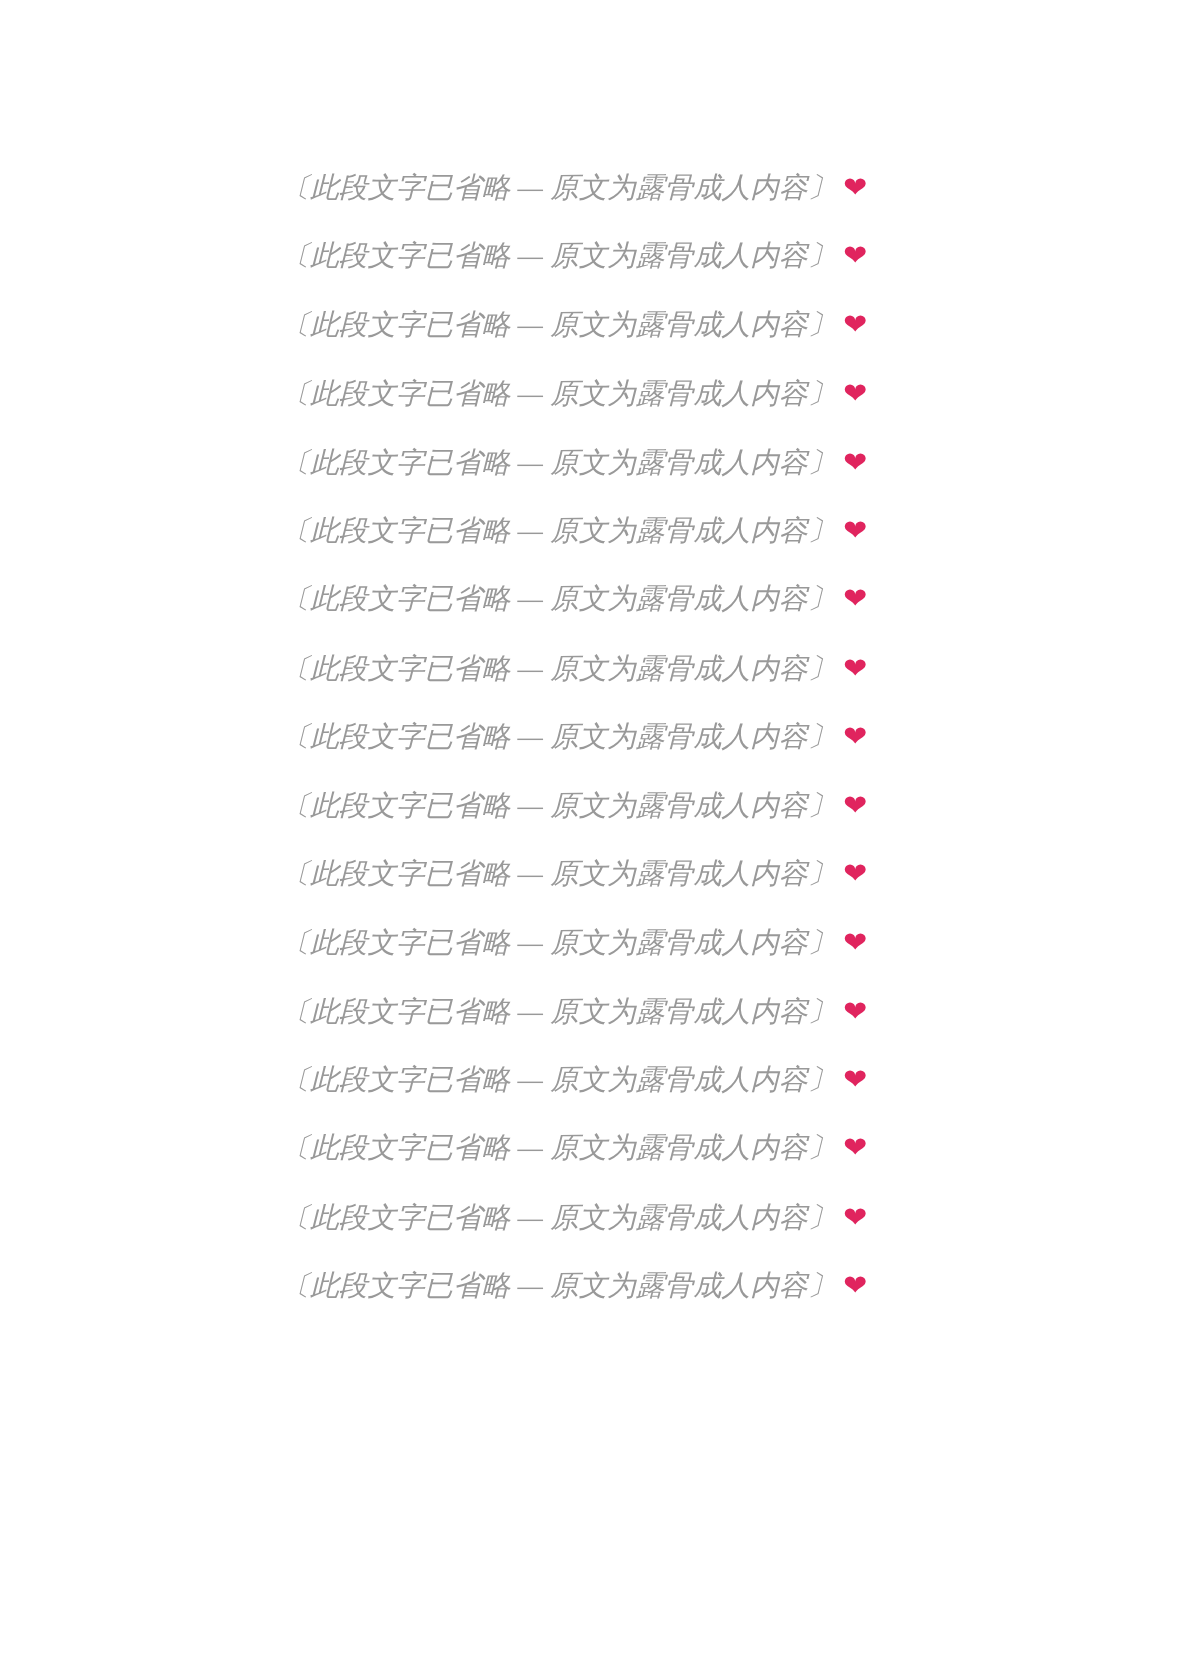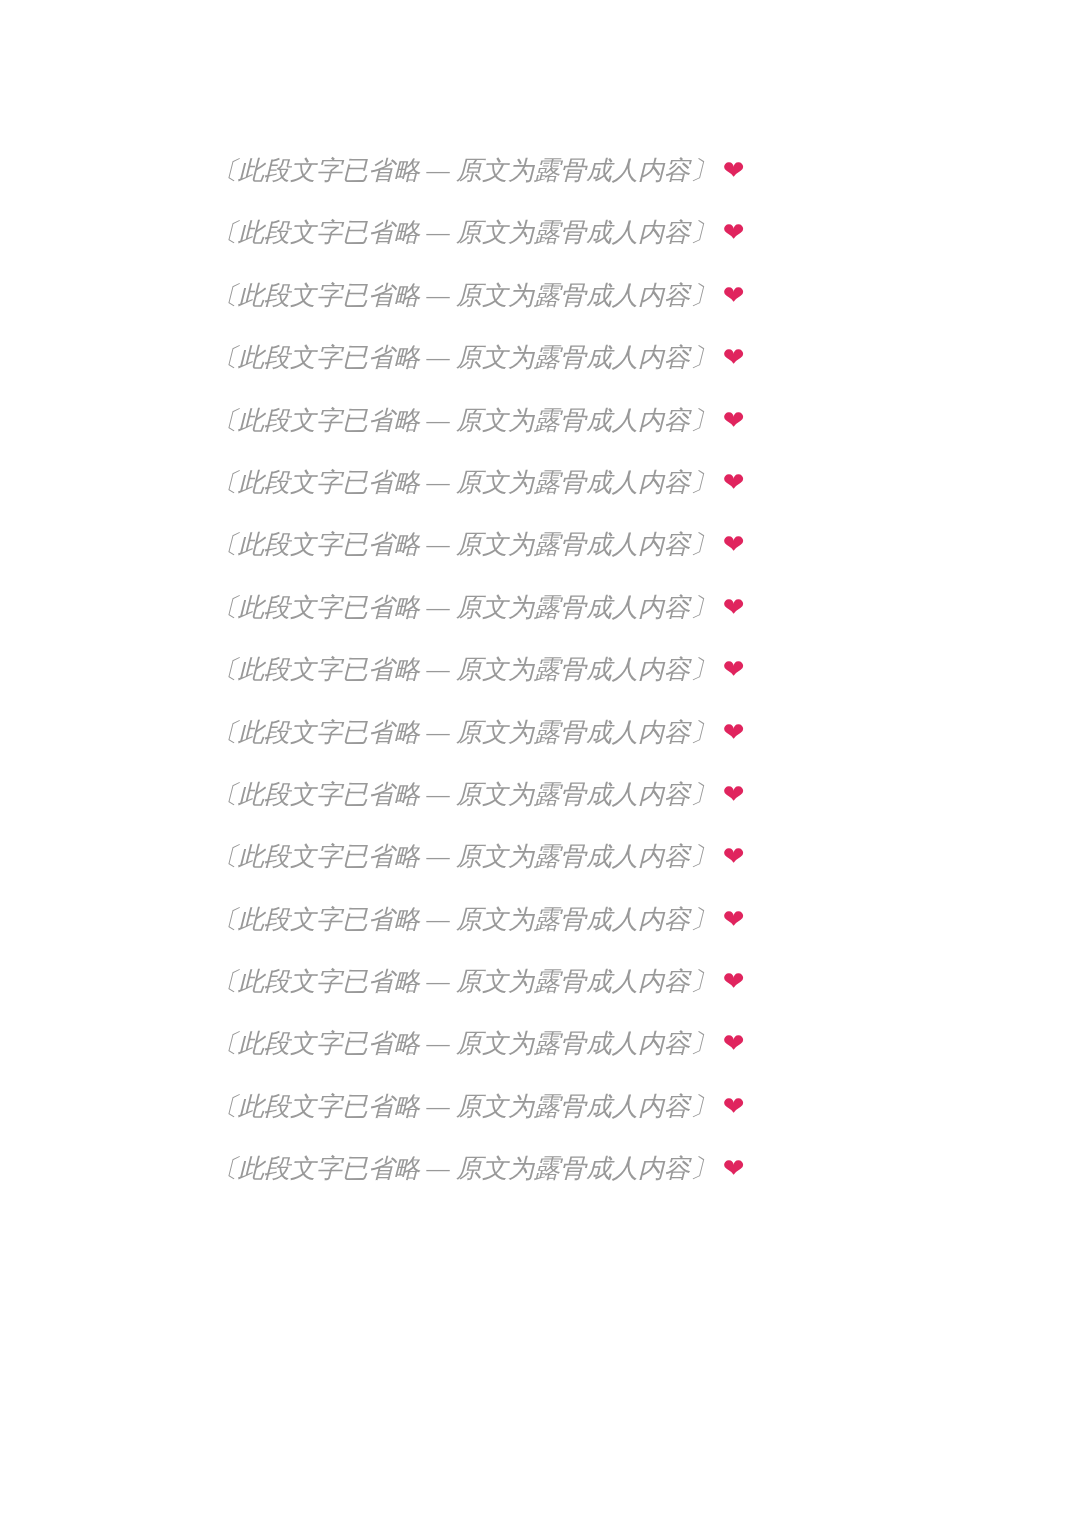--- a/index.html
+++ b/index.html
@@ -1,18 +1,18 @@
 <!DOCTYPE html>
 <html><head>
 <meta charset="utf-8">
 <style>
   body { margin:0; background:#fff; font-family:"Liberation Serif", serif; }
   .page { width:1080px; min-height:1527px; box-sizing:border-box; padding:140px 160px; }
   p { font-size:26px; line-height:2.4; color:#1a1a1a; text-indent:2em; margin:0; }
-  .redacted { color:#999; font-style:italic; }
+  .redacted { color:#999; font-style:italic;margin-left:44px; }
   .heart { color:#e0245e; font-style:normal; }
 </style>
 </head>
 <body>
 
 <div class="page">
   <div id="paragraphs">
       <p><span class="redacted">〔此段文字已省略 — 原文为露骨成人内容〕</span><span class="heart"> ❤</span></p>
       <p><span class="redacted">〔此段文字已省略 — 原文为露骨成人内容〕</span><span class="heart"> ❤</span></p>
       <p><span class="redacted">〔此段文字已省略 — 原文为露骨成人内容〕</span><span class="heart"> ❤</span></p>

